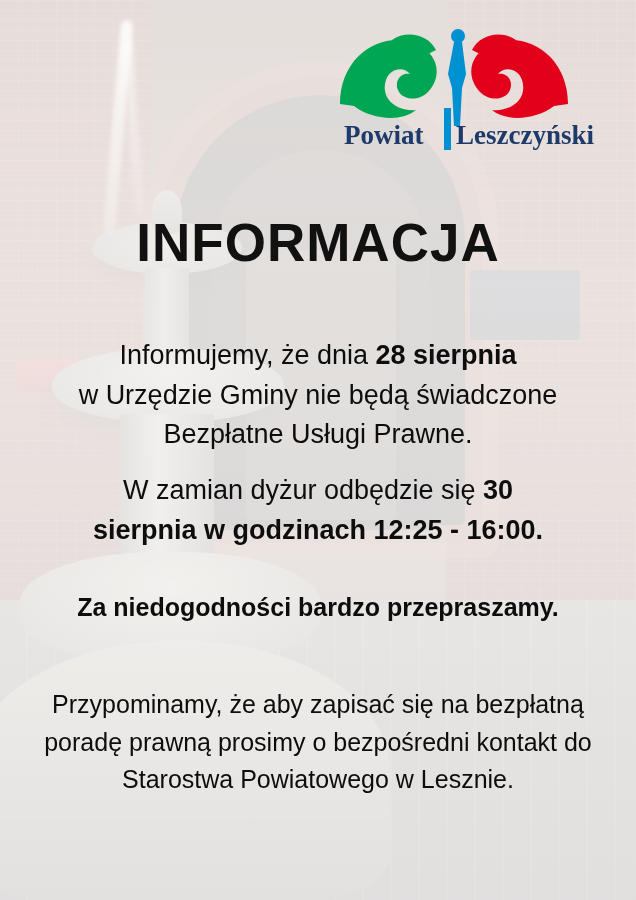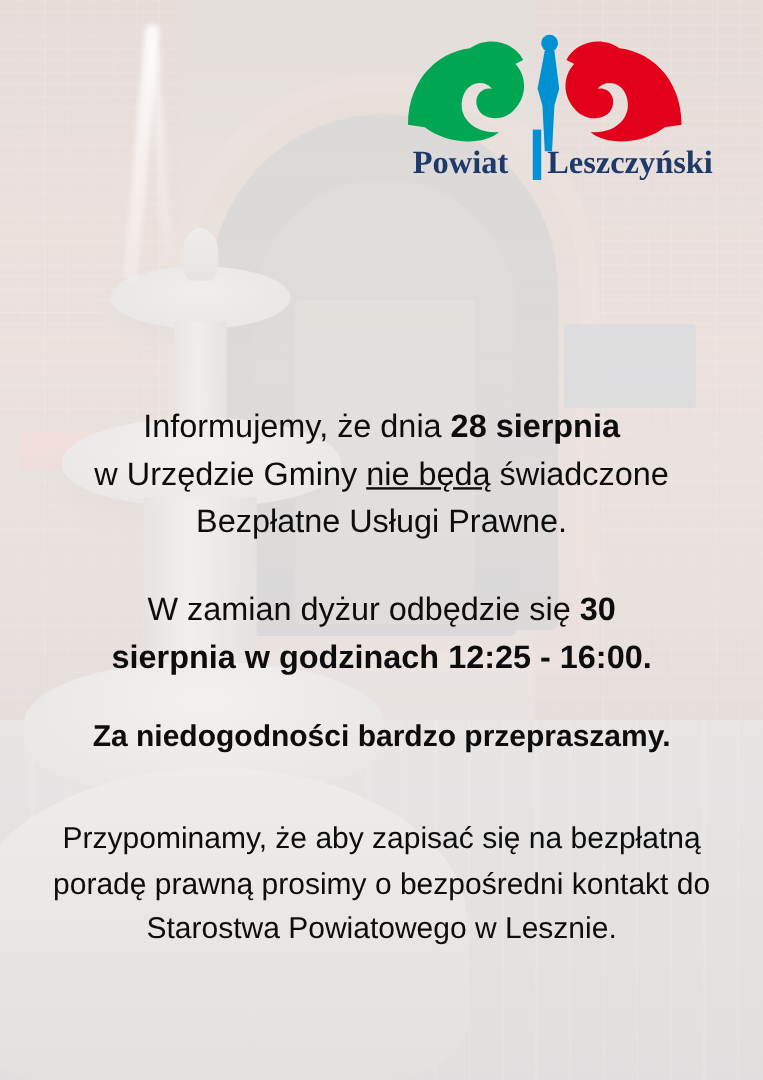--- a/index.html
+++ b/index.html
@@ -204,38 +204,38 @@
     width: 584px;
     text-align: center;
     color: #0d0d0d;
   }
 
   .para {
     font-size: 27px;
     line-height: 1.47;
     margin: 0 0 26px 0;
   }
-  .para.p1 { margin-bottom: 34px; }
-  .para.p2 { margin-bottom: 28px; }
+  .para.p1 { margin-bottom: 16px; }
+  .para.p2 { margin-bottom: 39px; }
   .para.apology {
     font-weight: bold;
     font-size: 25px;
-    margin-bottom: 48px;
+    margin-bottom: 60px;
   }
   .para.p4 {
     font-size: 25px;
     line-height: 1.5;
     margin-bottom: 16px;
   }
   .para.tel {
     font-size: 25px;
     margin: 0;
   }
   b { font-weight: bold; }
-  .u { text-decoration: underline; }
+  .u { }
 </style>
 </head>
 <body>
 
 <div class="poster">
 
   <div class="bg">
     <div class="bg-base"></div>
     <div class="bg-brick-left"></div>
     <div class="bg-brick-right"></div>
@@ -276,20 +276,21 @@
 
         <path d="M122 16 L130 16 L134 48 L130 62 L128 100 L122 100 L120 62 L116 48 Z" fill="#0091d3"></path>
         <circle cx="126" cy="10" r="7" fill="#0091d3"></circle>
 
         <text x="12" y="118" font-family="Liberation Serif, serif" font-size="27" font-weight="bold" fill="#1d3a6b">Powiat</text>
         <text x="124" y="118" font-family="Liberation Serif, serif" font-size="27" font-weight="bold" fill="#1d3a6b">Leszczyński</text>
         <rect x="112" y="82" width="7" height="42" fill="#0091d3"></rect>
       </svg>
     </div>
 
+    <div class="headline">INFORMACJA</div>
 
     <div class="body">
       <p class="para p1">Informujemy, że dnia <b>28 sierpnia</b><br>w Urzędzie Gminy <span class="u">nie będą</span> świadczone<br>Bezpłatne Usługi Prawne.</p>
       <p class="para p2">W zamian dyżur odbędzie się <b>30</b><br><b>sierpnia w godzinach 12:25 - 16:00.</b></p>
       <p class="para apology"><b>Za niedogodności bardzo przepraszamy.</b></p>
       <p class="para p4">Przypominamy, że aby zapisać się na bezpłatną<br>poradę prawną prosimy o bezpośredni kontakt do<br>Starostwa Powiatowego w Lesznie.</p>
     </div>
 
   </div>
 </div>

